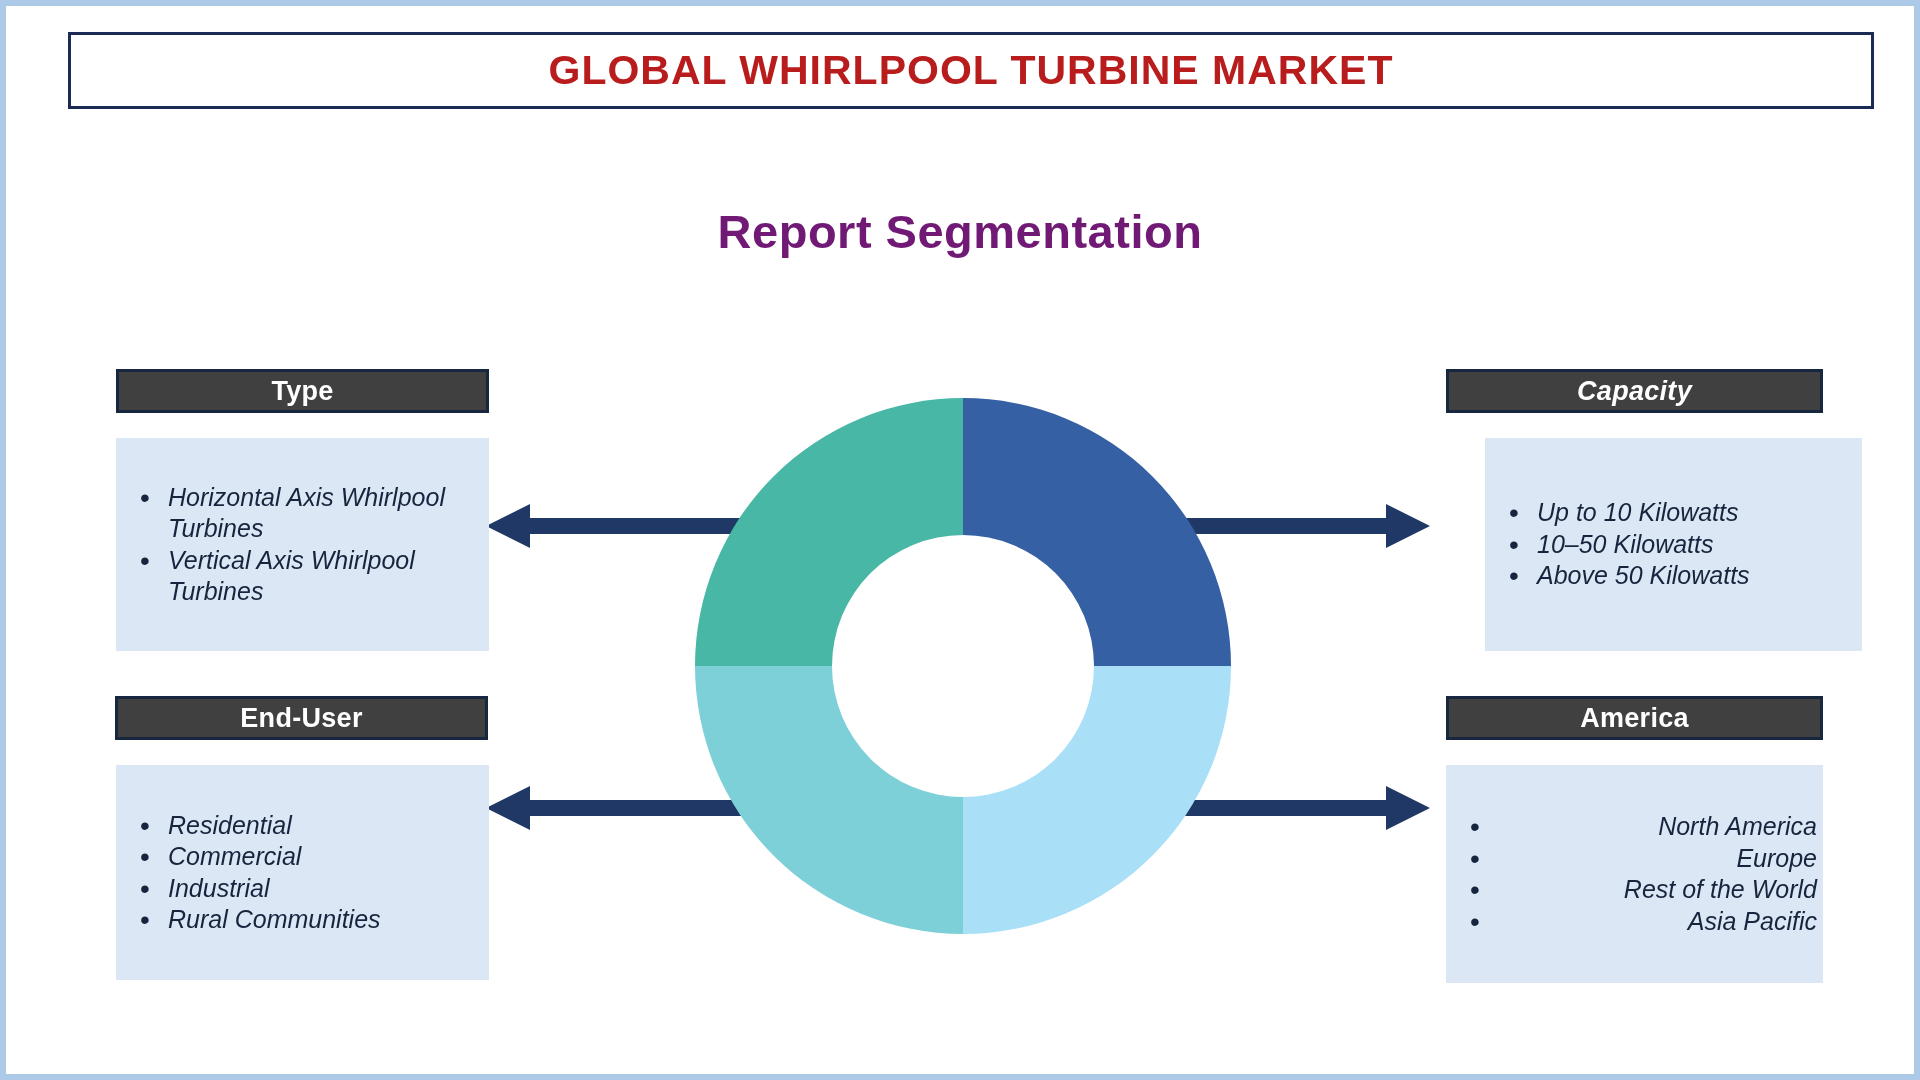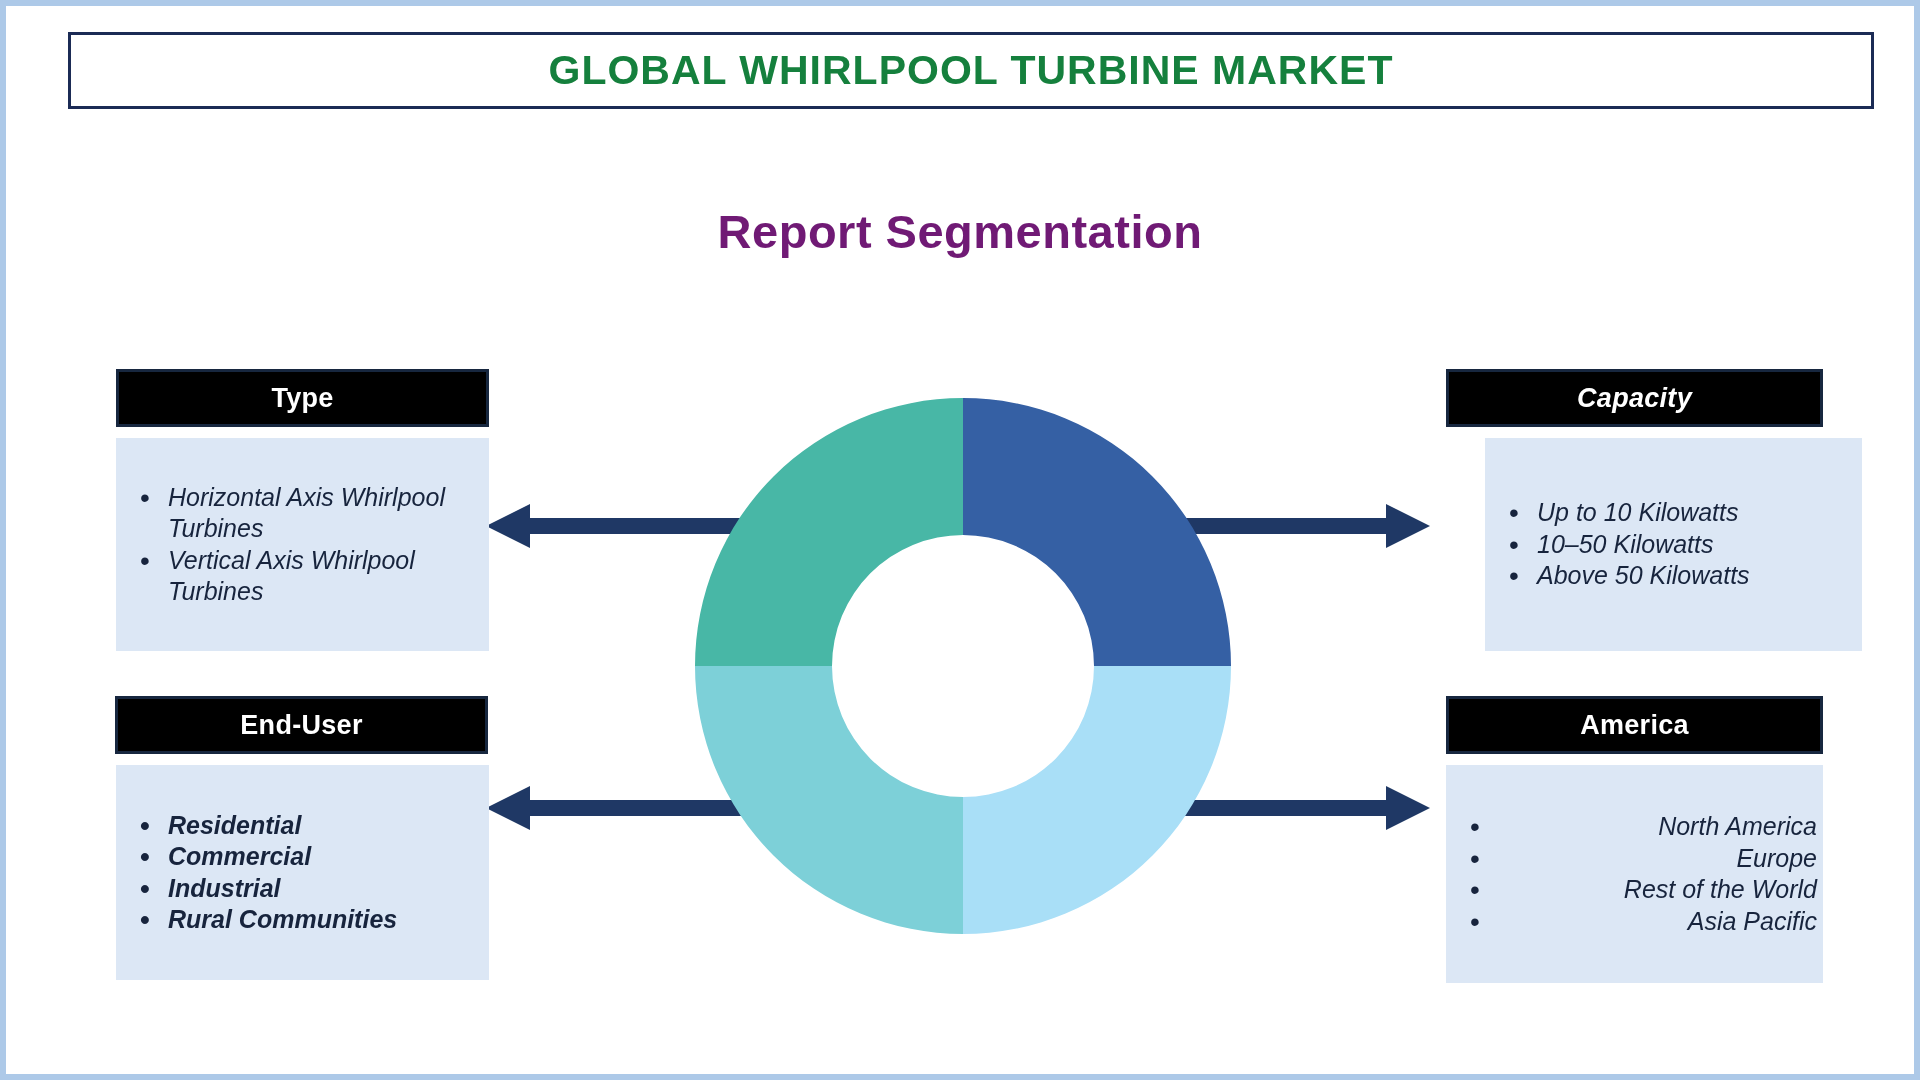--- a/index.html
+++ b/index.html
@@ -7,30 +7,30 @@
     position:relative; width:1920px; height:1080px; box-sizing:border-box;
     border:6px solid #ADC9E8; background:#ffffff; overflow:hidden;
     font-family:"Liberation Sans", sans-serif;
   }
   .title-box {
     position:absolute; left:62px; top:26px; width:1806px; height:77px;
     box-sizing:border-box; border:3px solid #1B2B55; background:#ffffff;
     display:flex; align-items:center; justify-content:center;
   }
   .title-box .title-text {
-    font-size:41px; font-weight:bold; letter-spacing:1px; color:#15803d;
+    font-size:41px; font-weight:bold; letter-spacing:1px; color:#b91c1c;
   }
   .section-title {
     position:absolute; left:0; right:0; top:198px; text-align:center;
     font-size:47px; font-weight:bold; color:#701a75; letter-spacing:0.5px;
   }
   .stage { position:absolute; left:470px; top:380px; width:970px; height:560px; }
   .panel-header {
-    position:absolute; box-sizing:border-box; height:58px;
-    background:#000000; border:3px solid #17273F;
+    position:absolute; box-sizing:border-box; height:44px;
+    background:#404040; border:3px solid #17273F;
     display:flex; align-items:center; justify-content:center;
   }
   .panel-header .panel-title { color:#ffffff; font-size:27px; font-weight:bold; letter-spacing:0.3px; }
   .panel-body {
     position:absolute; box-sizing:border-box; background:#DCE7F5;
     display:flex; flex-direction:column; justify-content:center;
   }
   .panel-body ul { list-style:none; margin:0; padding:0; }
   .panel-body li {
     position:relative; padding-left:52px; padding-right:6px;
@@ -39,21 +39,21 @@
   .panel-body li::before {
     content:"\2022"; position:absolute; left:24px; top:-2px;
     font-style:normal; font-size:28px; color:#17243D;
   }
   
   .ph-type     { left:110px;  top:363px; width:373px; }
   .pb-type     { left:110px;  top:432px; width:373px; height:213px; }
   .ph-capacity { left:1440px; top:363px; width:377px;font-style:italic; }
   .pb-capacity { left:1440px; top:432px; width:377px; height:213px;margin-left:39px; }
   .ph-enduser  { left:109px;  top:690px; width:373px; }
-  .pb-enduser  { left:110px;  top:759px; width:373px; height:215px;font-weight:bold; }
+  .pb-enduser  { left:110px;  top:759px; width:373px; height:215px; }
   .ph-region   { left:1440px; top:690px; width:377px; }
   .pb-region   { left:1440px; top:759px; width:377px; height:218px;text-align:right; }
 </style>
 </head>
 <body>
 
 <div class="frame">
 
   <div class="title-box">
     <div class="title-text">GLOBAL WHIRLPOOL TURBINE MARKET</div>

